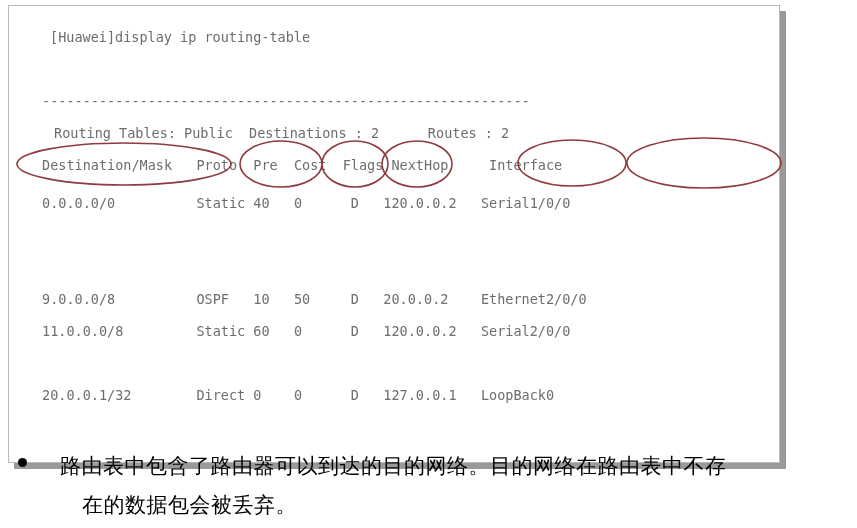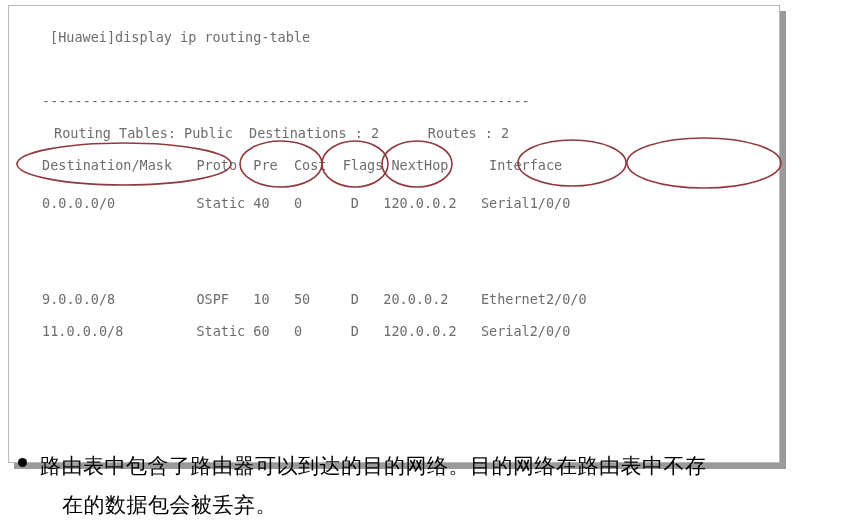--- a/index.html
+++ b/index.html
@@ -81,20 +81,21 @@
     border-radius: 50%;
     background: #000000;
   }
   .cn-line {
     font-family: "DejaVu Sans", sans-serif;
     font-size: 21px;
     line-height: 38px;
     color: #000000;
     white-space: pre;
     letter-spacing: 0.5px;
+    margin-left: 20px;
   }
   #cn-line-1 {
     position: absolute;
     left: 40px;
     top: 0px;
   }
   #cn-line-2 {
     position: absolute;
     left: 62px;
     top: 39px;
@@ -117,20 +118,21 @@
 
     <div class="tline" style="top:181px;">0.0.0.0/0          Static 40   0      D   120.0.0.2   Serial1/0/0</div>
 
 
     <div class="tline" style="top:245px;margin-top:32px;">9.0.0.0/8          OSPF   10   50     D   20.0.0.2    Ethernet2/0/0</div>
 
 
     <div class="tline" style="top:309px;">11.0.0.0/8         Static 60   0      D   120.0.0.2   Serial2/0/0</div>
 
 
+    <div class="tline" style="top:373px;">20.0.0.1/32        Direct 0    0      D   127.0.0.1   LoopBack0</div>
 
   </div>
 </div>
 
 <svg id="annotation-layer" width="857" height="528" viewBox="0 0 857 528">
   <ellipse cx="124" cy="164" rx="107" ry="21" fill="none" stroke="#8f3a3f" stroke-width="1.6"></ellipse>
   <ellipse cx="281" cy="164" rx="41" ry="23" fill="none" stroke="#8f3a3f" stroke-width="1.6"></ellipse>
   <ellipse cx="355" cy="164" rx="33" ry="23" fill="none" stroke="#8f3a3f" stroke-width="1.6"></ellipse>
   <ellipse cx="417" cy="164" rx="35" ry="23" fill="none" stroke="#8f3a3f" stroke-width="1.6"></ellipse>
   <ellipse cx="572" cy="163" rx="54" ry="23" fill="none" stroke="#8f3a3f" stroke-width="1.6"></ellipse>

